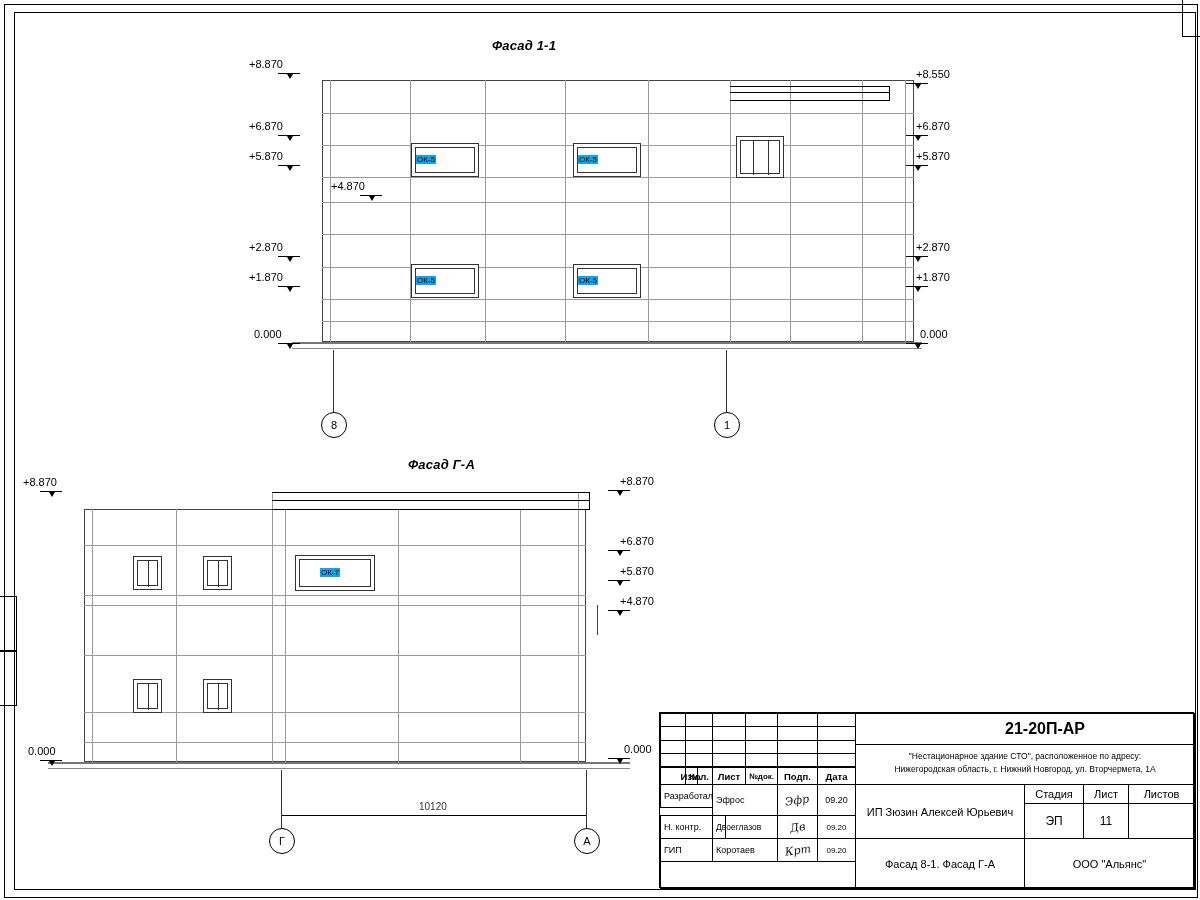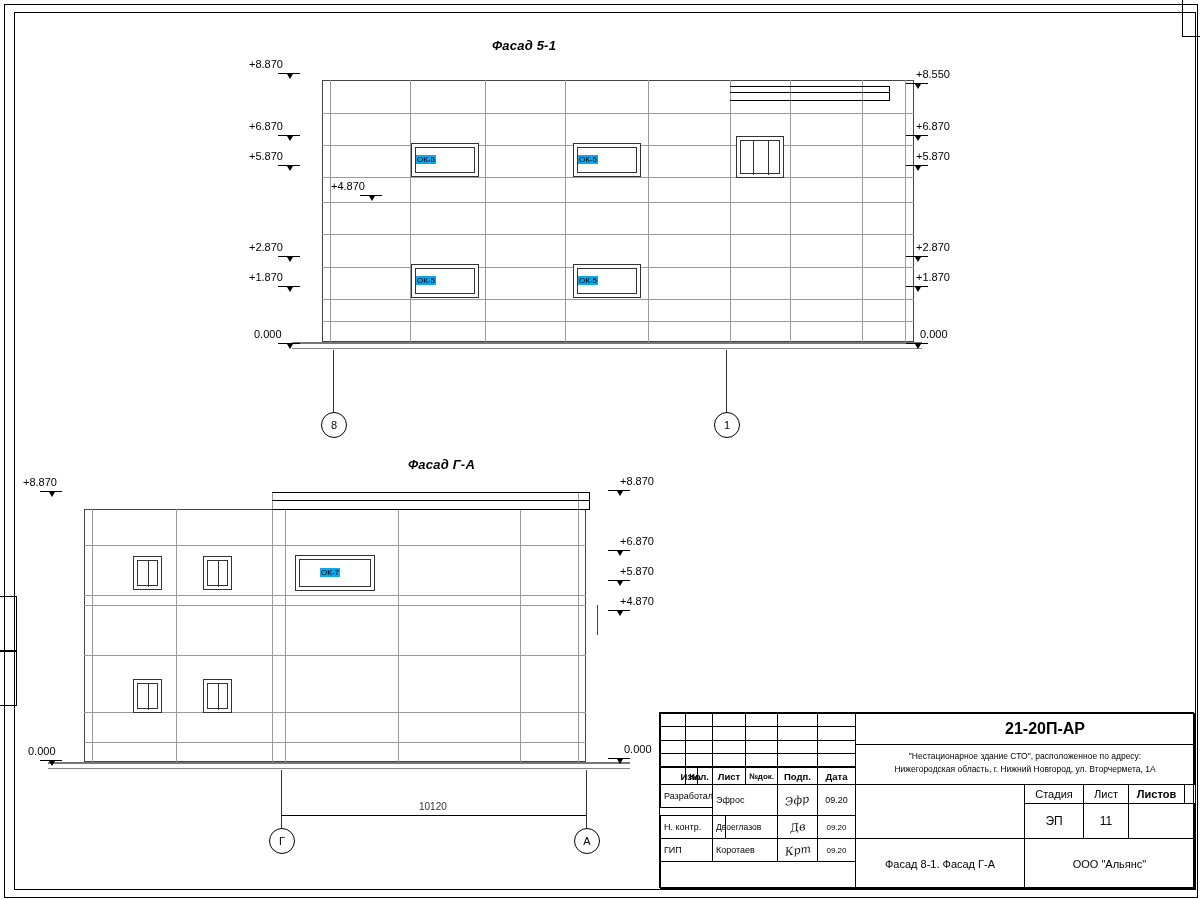--- a/index.html
+++ b/index.html
@@ -56,21 +56,21 @@
 <body>
 
 <div id="sheet">
 
   <div class="frame-outer"></div>
   <div class="frame-inner"></div>
   <div class="left-stub" style="left:-1px;top:596px;width:16px;height:54px;"></div>
   <div class="left-stub" style="left:-1px;top:650px;width:16px;height:54px;"></div>
   <div class="left-stub" style="left:1182px;top:-1px;width:20px;height:36px;"></div>
 
-  <div class="ttl" style="left:492px;top:38px;">Фасад 5-1</div>
+  <div class="ttl" style="left:492px;top:38px;">Фасад 1-1</div>
 
   <div class="facade">
 
     <div class="wallbox" style="left:322px;top:80px;width:592px;height:262px;"></div>
 
     <div class="grid-h" style="left:322px;top:113px;width:592px;"></div>
     <div class="grid-h" style="left:322px;top:145px;width:592px;"></div>
     <div class="grid-h" style="left:322px;top:177px;width:592px;"></div>
     <div class="grid-h" style="left:322px;top:202px;width:592px;"></div>
     <div class="grid-h" style="left:322px;top:234px;width:592px;"></div>
@@ -350,24 +350,25 @@
 
     <div class="c bd ctr big" style="left:195px;top:0;width:340px;height:32px;">21-20П-АР</div>
 
     <div class="c bd" style="left:195px;top:31px;width:340px;height:41px;">
       <div class="sml" style="text-align:center;padding-top:5px;line-height:13px;">
         <span>"Нестационарное здание СТО", расположенное по адресу:</span><br>
         <span>Нижегородская область, г. Нижний Новгород, ул. Вторчермета, 1А</span>
       </div>
     </div>
 
+    <div class="c bd ctr mid" style="left:195px;top:71px;width:170px;height:55px;">ИП Зюзин Алексей Юрьевич</div>
 
     <div class="c bd ctr" style="left:364px;top:71px;width:60px;height:20px;font-size:11px;">Стадия</div>
     <div class="c bd ctr" style="left:423px;top:71px;width:46px;height:20px;font-size:11px;">Лист</div>
-    <div class="c bd ctr" style="left:468px;top:71px;width:57px;height:20px;font-size:11px;font-weight:bold;">Листов</div>
+    <div class="c bd ctr" style="left:468px;top:71px;width:67px;height:20px;font-size:11px;">Листов</div>
 
     <div class="c bd ctr" style="left:364px;top:90px;width:60px;height:36px;font-size:12px;">ЭП</div>
     <div class="c bd ctr" style="left:423px;top:90px;width:46px;height:36px;font-size:12px;">11</div>
     <div class="c bd ctr" style="left:468px;top:90px;width:67px;height:36px;font-size:12px;"></div>
 
     <div class="c bd ctr mid" style="left:195px;top:125px;width:170px;height:51px;">Фасад 8-1. Фасад Г-А</div>
 
     <div class="c bd ctr mid" style="left:364px;top:125px;width:171px;height:51px;">ООО "Альянс"</div>
   </div>
 

